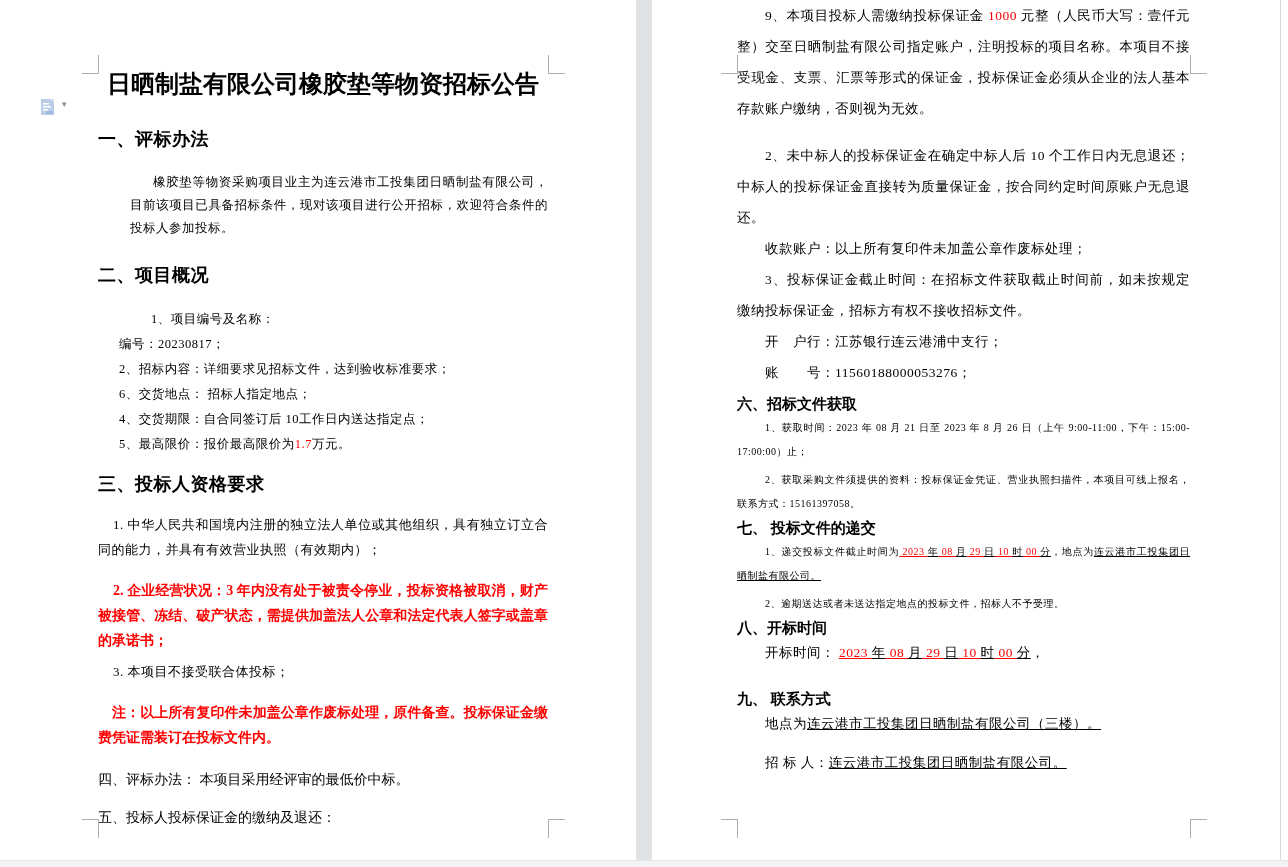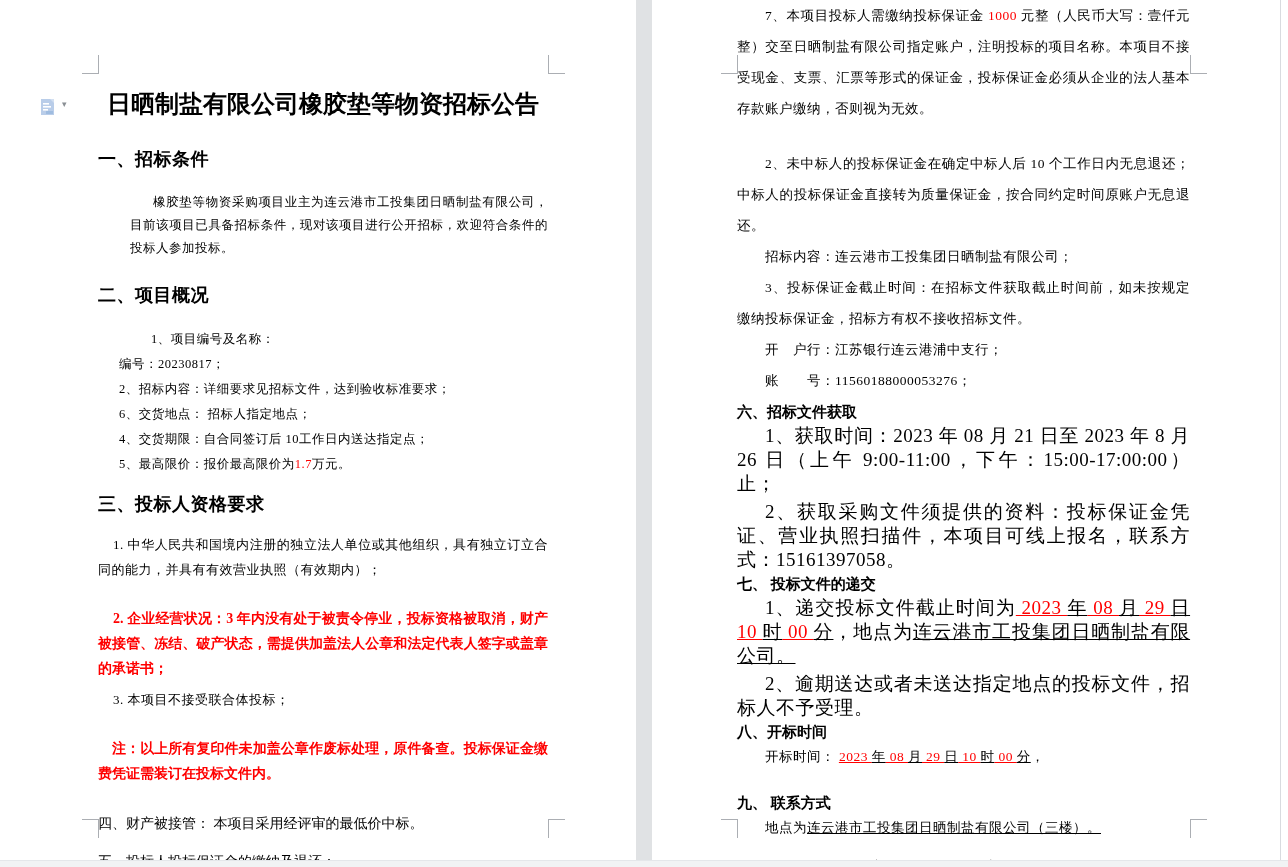--- a/index.html
+++ b/index.html
@@ -25,72 +25,72 @@
   .m-bl{border-right:1px solid #abaeb3;border-top:1px solid #abaeb3;}
   .m-br{border-left:1px solid #abaeb3;border-top:1px solid #abaeb3;}
 
   
   .paste-btn{position:absolute;left:40px;top:96px;width:34px;height:24px;cursor:pointer;}
   .paste-btn svg{position:absolute;left:0;top:2px;}
   .paste-arrow{position:absolute;left:22px;top:3px;font-size:9px;color:#8a8f94;font-family:"DejaVu Sans",sans-serif;}
 
   
   .blk{position:relative;}
-  .title{margin-top:86px;font-size:24px;font-weight:bold;text-align:center;line-height:36px;}
+  .title{margin-top:66px;font-size:24px;font-weight:bold;text-align:center;line-height:36px;}
   .h1{margin-top:0;font-size:18px;font-weight:bold;line-height:27px;letter-spacing:0.5px;}
   .para{font-size:12.5px;line-height:23px;text-indent:23px;text-align:justify;letter-spacing:0.5px;}
   .item{font-size:12.5px;line-height:25px;padding-left:21px;letter-spacing:0.5px;}
   .num-para{font-size:13px;line-height:25px;text-indent:15px;text-align:justify;letter-spacing:0.5px;}
   .red-para{font-size:14px;line-height:25px;text-indent:15px;text-align:justify;font-weight:bold;}
   .plain{font-size:14px;line-height:28px;}
   .ind1{text-indent:14px;}
 
   .p2-para{font-size:13.5px;line-height:31px;text-indent:28px;text-align:justify;letter-spacing:0.5px;}
   .p2-sub{font-size:13.5px;line-height:31px;padding-left:28px;letter-spacing:0.5px;}
-  .p2-item{font-size:19px;line-height:24px;text-indent:28px;text-align:justify;letter-spacing:0.5px;}
+  .p2-item{font-size:10px;line-height:24px;text-indent:28px;text-align:justify;letter-spacing:0.5px;}
   .h6{font-size:15px;font-weight:bold;line-height:24px;}
   .lh25{line-height:25px;}
 
-  .mt4{margin-top:4px;}.mt6{margin-top:6px;}.mt8{margin-top:24px;}
+  .mt4{margin-top:4px;}.mt6{margin-top:6px;}.mt8{margin-top:16px;}
   .mt10{margin-top:10px;}.mt14{margin-top:14px;}
   .mt18{margin-top:18px;margin-left:32px;}.mt22{margin-top:22px;}.mt24{margin-top:24px;}
 
   .r{color:#ff0000;}
   .u{text-decoration:underline;}
 </style>
 </head>
 <body>
 
 <div class="page" id="page1">
   <div class="content" id="content1">
       <div class="blk title"><span>日晒制盐有限公司橡胶垫等物资招标公告</span></div>
-      <div class="blk h1 mt24"><span>一、招标条件</span></div>
+      <div class="blk h1 mt24"><span>一、评标办法</span></div>
       <div class="blk para mt18"><span>橡胶垫等物资采购项目业主为连云港市工投集团日晒制盐有限公司，目前该项目已具备招标条件，现对该项目进行公开招标，欢迎符合条件的投标人参加投标。</span></div>
       <div class="blk h1 mt22"><span>二、项目概况</span></div>
       <div class="blk item mt18"><span>1、项目编号及名称：</span></div>
       <div class="blk item"><span>编号：20230817；</span></div>
       <div class="blk item"><span>2、招标内容：详细要求见招标文件，达到验收标准要求；</span></div>
       <div class="blk item"><span>6、交货地点：  招标人指定地点；</span></div>
       <div class="blk item"><span>4、交货期限：自合同签订后 10工作日内送达指定点；</span></div>
       <div class="blk item"><span>5、最高限价：报价最高限价为</span><span class="r">1.7</span><span>万元。</span></div>
       <div class="blk h1 mt14"><span>三、投标人资格要求</span></div>
       <div class="blk num-para mt14"><span>1. 中华人民共和国境内注册的独立法人单位或其他组织，具有独立订立合同的能力，并具有有效营业执照（有效期内）；</span></div>
       <div class="blk red-para mt8"><span class="r">2. 企业经营状况：3 年内没有处于被责令停业，投标资格被取消，财产被接管、冻结、破产状态，需提供加盖法人公章和法定代表人签字或盖章的承诺书；</span></div>
       <div class="blk num-para mt6"><span>3. 本项目不接受联合体投标；</span></div>
       <div class="blk red-para mt8 ind1"><span class="r">注：以上所有复印件未加盖公章作废标处理，原件备查。投标保证金缴费凭证需装订在投标文件内。</span></div>
-      <div class="blk plain mt8"><span>四、财产被接管：  本项目采用经评审的最低价中标。</span></div>
+      <div class="blk plain mt8"><span>四、评标办法：  本项目采用经评审的最低价中标。</span></div>
       <div class="blk plain mt10"><span>五、投标人投标保证金的缴纳及退还：</span></div>
     </div>
 </div>
 
 <div class="page" id="page2">
   <div class="content" id="content2">
-      <div class="blk p2-para"><span>7、本项目投标人需缴纳投标保证金 </span><span class="r">1000</span><span> 元整（人民币大写：壹仟元整）交至日晒制盐有限公司指定账户，注明投标的项目名称。本项目不接受现金、支票、汇票等形式的保证金，投标保证金必须从企业的法人基本存款账户缴纳，否则视为无效。</span></div>
+      <div class="blk p2-para"><span>9、本项目投标人需缴纳投标保证金 </span><span class="r">1000</span><span> 元整（人民币大写：壹仟元整）交至日晒制盐有限公司指定账户，注明投标的项目名称。本项目不接受现金、支票、汇票等形式的保证金，投标保证金必须从企业的法人基本存款账户缴纳，否则视为无效。</span></div>
       <div class="blk p2-para mt8"><span>2、未中标人的投标保证金在确定中标人后 10 个工作日内无息退还；中标人的投标保证金直接转为质量保证金，按合同约定时间原账户无息退还。</span></div>
-      <div class="blk p2-sub"><span>招标内容：连云港市工投集团日晒制盐有限公司；</span></div>
+      <div class="blk p2-sub"><span>收款账户：以上所有复印件未加盖公章作废标处理；</span></div>
       <div class="blk p2-para"><span>3、投标保证金截止时间：在招标文件获取截止时间前，如未按规定缴纳投标保证金，招标方有权不接收招标文件。</span></div>
       <div class="blk p2-sub"><span>开　户行：江苏银行连云港浦中支行；</span></div>
       <div class="blk p2-sub"><span>账　　号：11560188000053276；</span></div>
       <div class="blk h6 mt4"><span>六、招标文件获取</span></div>
       <div class="blk p2-item"><span>1、获取时间：2023 年 08 月 21 日至 2023 年 8 月 26 日（上午 9:00-11:00，下午：15:00-17:00:00）止；</span></div>
       <div class="blk p2-item mt4"><span>2、获取采购文件须提供的资料：投标保证金凭证、营业执照扫描件，本项目可线上报名，联系方式：15161397058。</span></div>
       <div class="blk h6"><span>七、 投标文件的递交</span></div>
       <div class="blk p2-item"><span>1、递交投标文件截止时间为</span><span class="r u"> 2023 </span><span class="u">年</span><span class="r u"> 08 </span><span class="u">月</span><span class="r u"> 29 </span><span class="u">日</span><span class="r u"> 10 </span><span class="u">时</span><span class="r u"> 00 </span><span class="u">分</span><span>，地点为</span><span class="u">连云港市工投集团日晒制盐有限公司。</span></div>
       <div class="blk p2-item mt4"><span>2、逾期送达或者未送达指定地点的投标文件，招标人不予受理。</span></div>
       <div class="blk h6"><span>八、开标时间</span></div>

